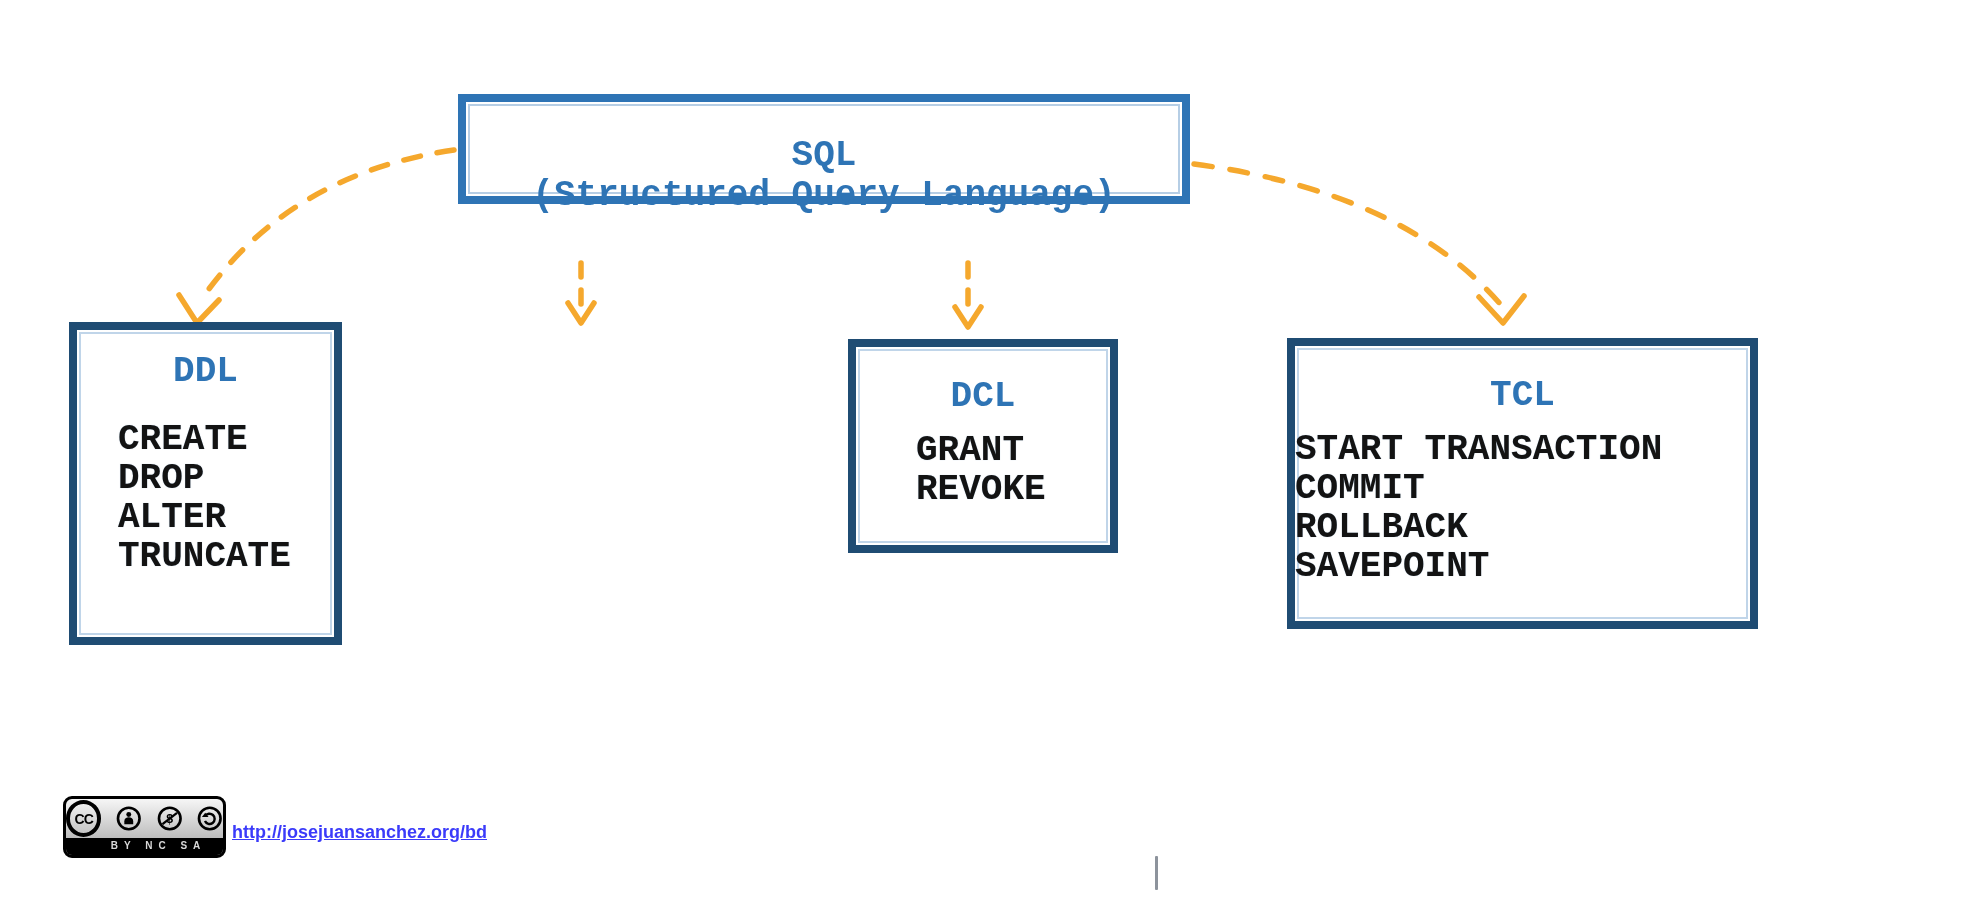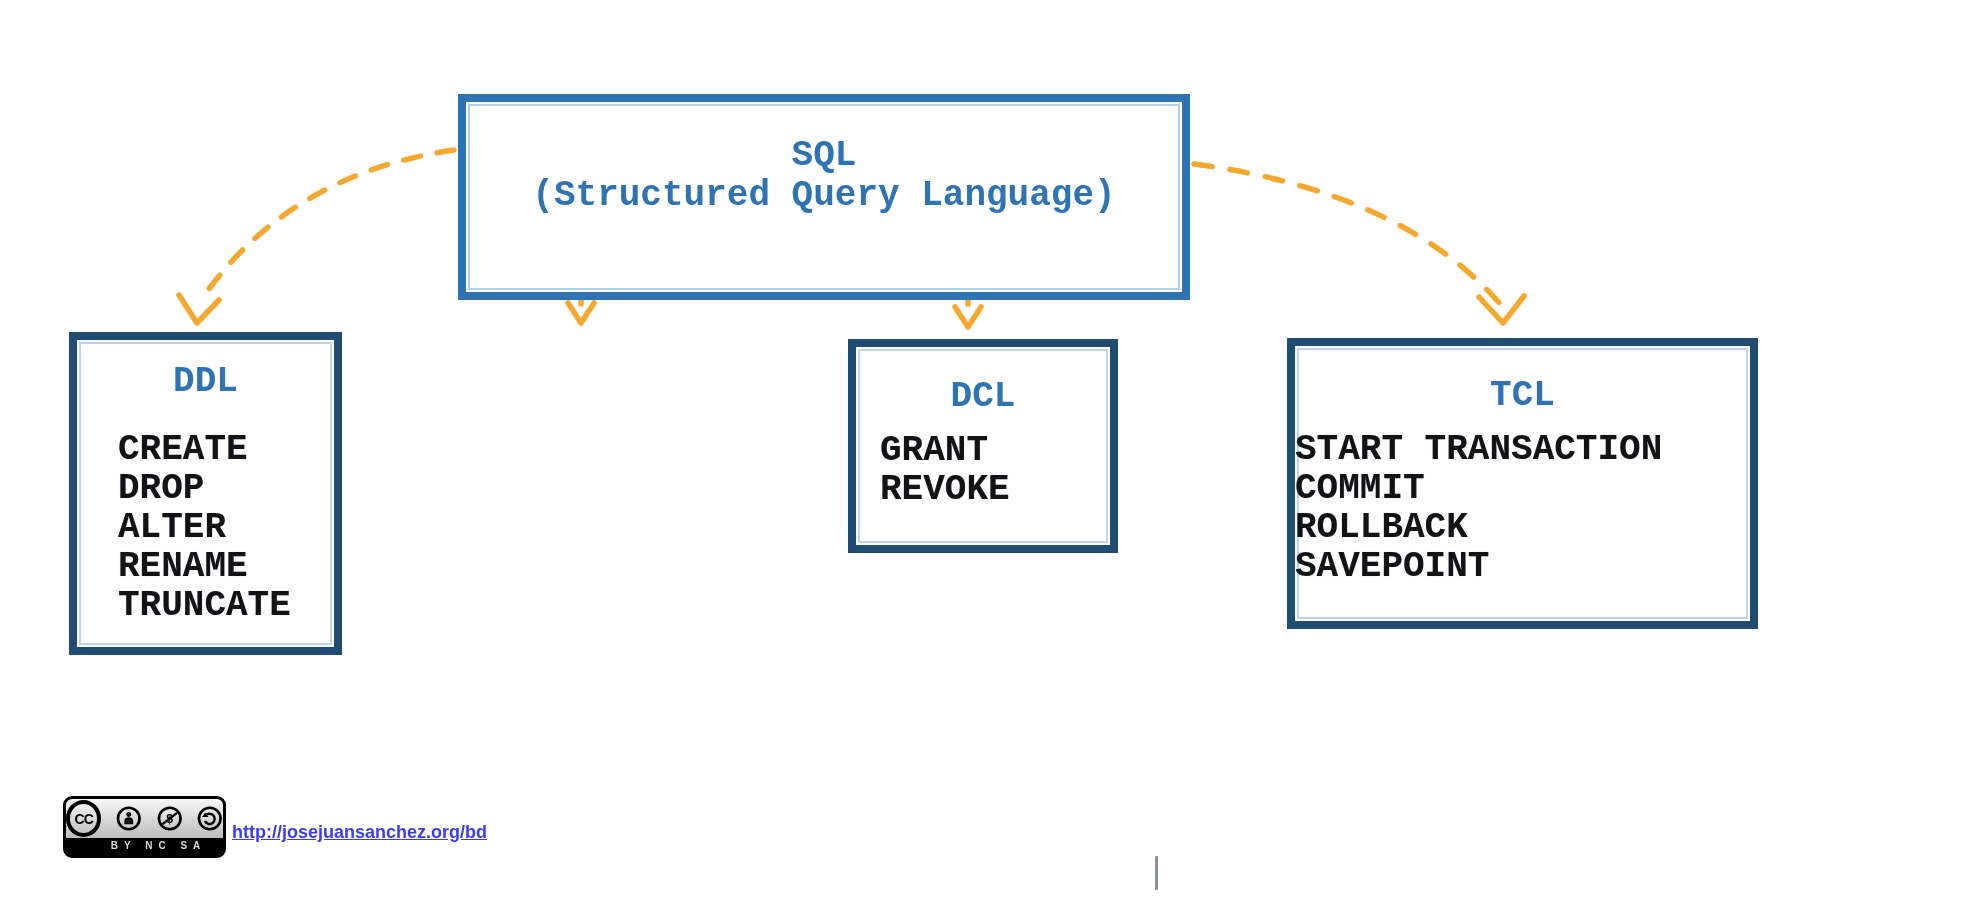--- a/index.html
+++ b/index.html
@@ -11,56 +11,56 @@
     font-family:"Liberation Mono",monospace;
   }
   .arrows{position:absolute;left:0;top:0;width:1986px;height:910px;pointer-events:none;}
 
   .box{
     position:absolute;
     box-sizing:border-box;
     background:#ffffff;
   }
   .root{
-    left:458px;top:94px;width:732px;height:206px;
+    left:458px;top:94px;width:732px;height:110px;
     border:8px solid #2E74B5;
     box-shadow:inset 0 0 0 2px #ffffff, inset 0 0 0 4px rgba(46,116,181,0.35);
     text-align:center;
     padding-top:34px;
   }
   .root-line{
     font-size:36px;font-weight:bold;line-height:40px;
     color:#2E74B5;
     white-space:pre;
   }
   .cat{
     border:8px solid #1F4C73;
     box-shadow:inset 0 0 0 2px #ffffff, inset 0 0 0 4px rgba(46,116,181,0.30);
   }
-  #box-ddl{left:69px;top:332px;width:273px;height:323px;}
+  #box-ddl{left:69px;top:322px;width:273px;height:323px;}
   #box-dml{left:460px;top:336px;width:272px;height:314px;}
   #box-dcl{left:848px;top:339px;width:270px;height:214px;}
   #box-tcl{left:1287px;top:338px;width:471px;height:291px;}
 
   .cat-title{
     color:#2E74B5;
     font-size:36px;font-weight:bold;line-height:40px;
     text-align:center;
   }
   .pad-a .cat-title{margin-top:22px;margin-bottom:28px;}
   .pad-b .cat-title{margin-top:30px;margin-bottom:14px;}
   .cmd{
     font-size:36px;font-weight:bold;line-height:39px;
     color:#131313;
     white-space:pre;
     text-shadow:0 0 1px rgba(46,116,181,0.35);
   }
   #box-ddl .cmd{padding-left:41px;}
   #box-dml .cmd{padding-left:45px;}
-  #box-dcl .cmd{padding-left:24px;}
+  #box-dcl .cmd{padding-left:60px;}
   #box-tcl .cmd{}
 
   
   .cc-badge{
     position:absolute;left:63px;top:796px;
     box-sizing:border-box;width:163px;height:62px;
     border:3px solid #000;border-radius:9px;
     background:linear-gradient(180deg,#f6f6f6 0%,#c9c9c9 55%,#a3a3a3 100%);
     overflow:hidden;
     display:flex;flex-direction:column;
@@ -130,21 +130,20 @@
     <div class="root-line">SQL</div>
     <div class="root-line">(Structured Query Language)</div>
   </div>
 
   <div class="box cat pad-a" id="box-ddl">
     <div class="cat-title">DDL</div>
     <div>
       <div class="cmd">CREATE</div>
       <div class="cmd">DROP</div>
       <div class="cmd">ALTER</div>
-      <div class="cmd">RENAME</div>
       <div class="cmd">TRUNCATE</div>
     </div>
   </div>
 
 
   <div class="box cat pad-b" id="box-dcl">
     <div class="cat-title">DCL</div>
     <div>
       <div class="cmd">GRANT</div>
       <div class="cmd">REVOKE</div>

